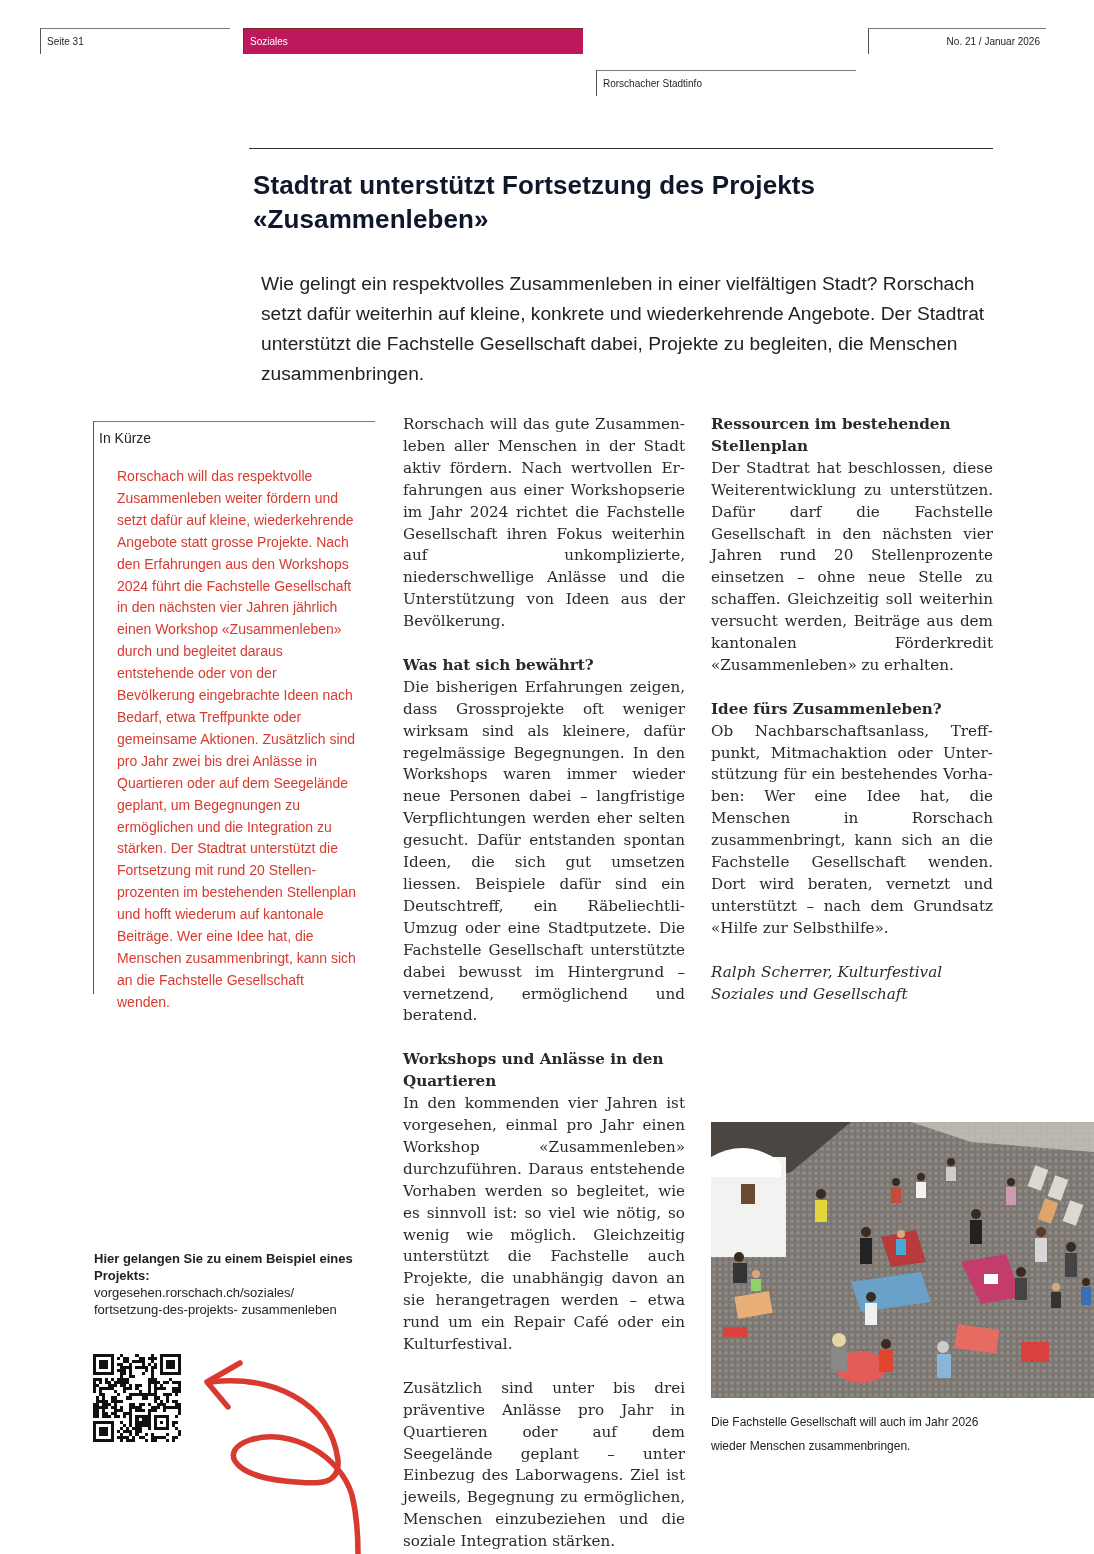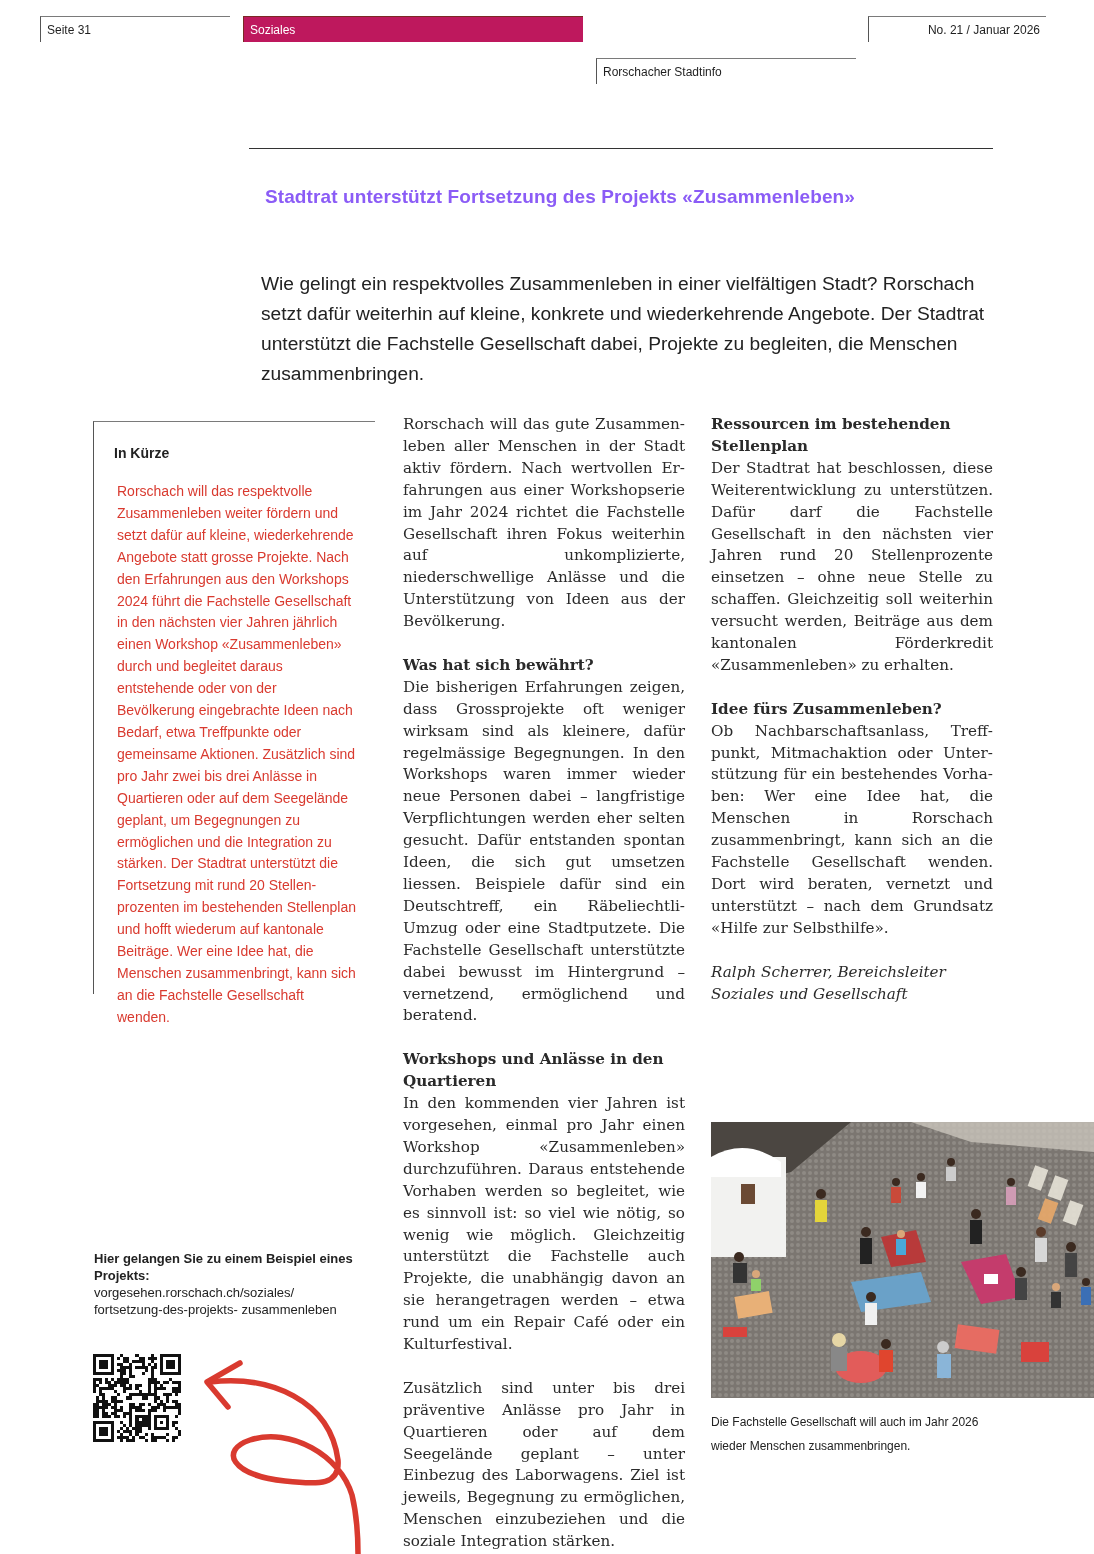--- a/index.html
+++ b/index.html
@@ -1,34 +1,34 @@
 <!DOCTYPE html>
 <html><head>
 <meta charset="utf-8">
 <style>
   html, body { margin: 0; padding: 0; background: #ffffff; }
   body { width: 1094px; height: 1554px; position: relative; overflow: hidden; color: #1f1f1f; }
   .sans { font-family: "Liberation Sans", "DejaVu Sans", sans-serif; }
   .serif { font-family: "DejaVu Serif", "Liberation Serif", serif; }
 
   
-  .hdr { position: absolute; top: 16px; height: 26px; box-sizing: border-box; font-size: 12px; line-height: 26px; padding: 0 0 0 6px; }
+  .hdr { position: absolute; top: 28px; height: 26px; box-sizing: border-box; font-size: 10px; line-height: 26px; padding: 0 0 0 6px; }
   .hdr-left { left: 40px; width: 190px; border-top: 1.5px solid #7a7a7a; border-left: 1.5px solid #555; }
   .hdr-cat { left: 243px; width: 340px; background: #be185d; color: #fff; border-top: 1.5px solid #7a2a24; border-left: 1.5px solid #7a2a24; }
   .hdr-pub { left: 596px; width: 260px; border-top: 1.5px solid #7a7a7a; border-left: 1.5px solid #555; margin-top: 42px; }
   .hdr-issue { left: 868px; width: 178px; border-top: 1.5px solid #7a7a7a; border-left: 1.5px solid #555; text-align: right; padding-right: 6px; }
 
   .rule { position: absolute; left: 249px; top: 148px; width: 744px; height: 1px; background: #333; }
 
-  .title { position: absolute; left: 249px; top: 164px; width: 744px; font-size: 19px; line-height: 34px; font-weight: bold; margin: 16px; color: #8b5cf6; letter-spacing: 0.1px; }
+  .title { position: absolute; left: 249px; top: 164px; width: 744px; font-size: 26px; line-height: 34px; font-weight: bold; margin: 4px; color: #0f172a; letter-spacing: 0.1px; }
   .lead { position: absolute; left: 249px; top: 257px; width: 744px; font-size: 19.2px; line-height: 30px; margin: 12px; color: #222; }
 
   
   .brief { position: absolute; left: 93px; top: 421px; width: 282px; height: 573px; border-top: 1.5px solid #7a7a7a; border-left: 1.5px solid #555; box-sizing: border-box; padding: 6px 0 0 5px; }
-  .brief h3 { font-size: 14px; margin: 15px; line-height: 20px; font-weight: bold; color: #222; }
+  .brief h3 { font-size: 14px; margin: 0; line-height: 20px; font-weight: normal; color: #222; }
   .brief p { margin: 18px; color: #d93a2f; font-size: 14px; line-height: 21.9px; }
 
   
   .col { position: absolute; font-size: 15.2px; line-height: 21.9px; color: #2a2a2a; }
   .col p { margin: 0 0 21.9px 0; text-align: justify; hyphens: manual; }
   .col h4 { margin: 0; font-size: 15.2px; line-height: 21.9px; font-weight: bold; }
   .col .sig { font-style: italic; text-align: left; }
   .col2 { left: 403px; top: 414px; width: 282px; }
   .col3 { left: 711px; top: 414px; width: 282px; }
 
@@ -68,21 +68,21 @@
   <p>In den kommenden vier Jahren ist vorgesehen, einmal pro Jahr einen Workshop «Zusammenleben» durch­zuführen. Daraus entstehende Vor­haben werden so begleitet, wie es sinnvoll ist: so viel wie nötig, so wenig wie möglich. Gleichzeitig unterstützt die Fachstelle auch Projekte, die un­abhängig davon an sie herangetragen werden – etwa rund um ein Repair Café oder ein Kulturfestival.</p>
   <p>Zusätzlich sind unter bis drei präventi­ve Anlässe pro Jahr in Quartieren oder auf dem Seegelände geplant – unter Einbezug des Laborwagens. Ziel ist je­weils, Begegnung zu ermöglichen, Menschen einzubeziehen und die so­ziale Integration stärken.</p>
 </div>
 
 <div class="col col3 serif">
   <h4>Ressourcen im bestehenden Stellenplan</h4>
   <p>Der Stadtrat hat beschlossen, diese Weiterentwicklung zu unterstützen. Dafür darf die Fachstelle Gesellschaft in den nächsten vier Jahren rund 20 Stellenprozente einsetzen – ohne neue Stelle zu schaffen. Gleichzeitig soll weiterhin versucht werden, Bei­träge aus dem kantonalen Förderkre­dit «Zusammenleben» zu erhalten.</p>
   <h4>Idee fürs Zusammenleben?</h4>
   <p>Ob Nachbarschaftsanlass, Treff­punkt, Mitmachaktion oder Unter­stützung für ein bestehendes Vorha­ben: Wer eine Idee hat, die Menschen in Rorschach zusammenbringt, kann sich an die Fachstelle Gesellschaft wenden. Dort wird beraten, vernetzt und unterstützt – nach dem Grund­satz «Hilfe zur Selbsthilfe».</p>
   <div class="sig">
-    <div>Ralph Scherrer, Bereichsleiter</div>
+    <div>Ralph Scherrer, Kulturfestival</div>
     <div>Soziales und Gesellschaft</div>
   </div>
 </div>
 
 <div class="linkbox sans">
   <b>Hier gelangen Sie zu einem Beispiel eines Projekts:</b>
   <span>vorgesehen.rorschach.ch/soziales/ fortsetzung-des-projekts- zusammenleben</span>
 </div>
 
 <svg class="qr" viewBox="0 0 29 29" shape-rendering="crispEdges">

